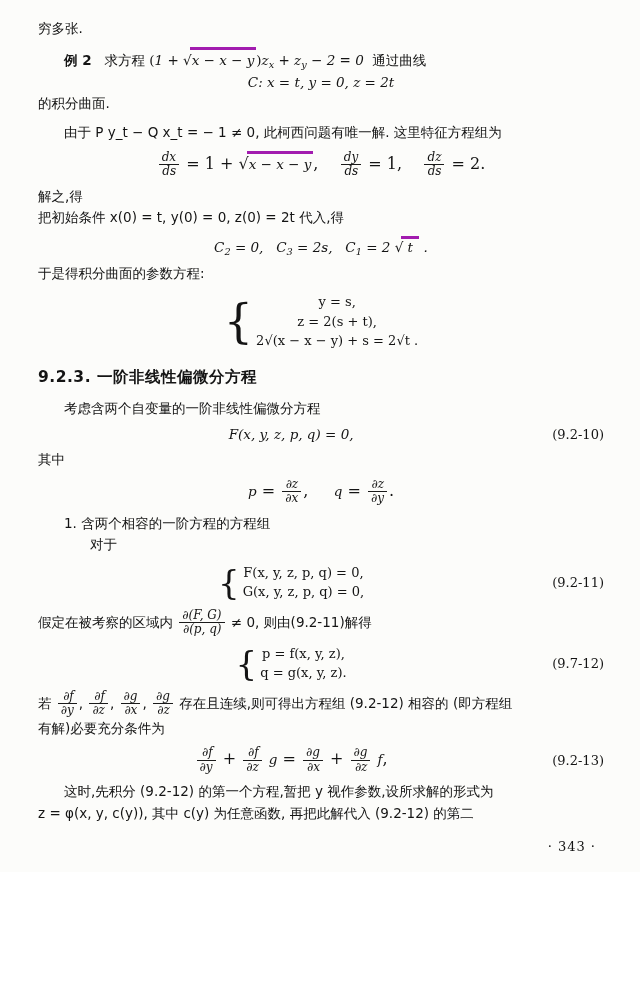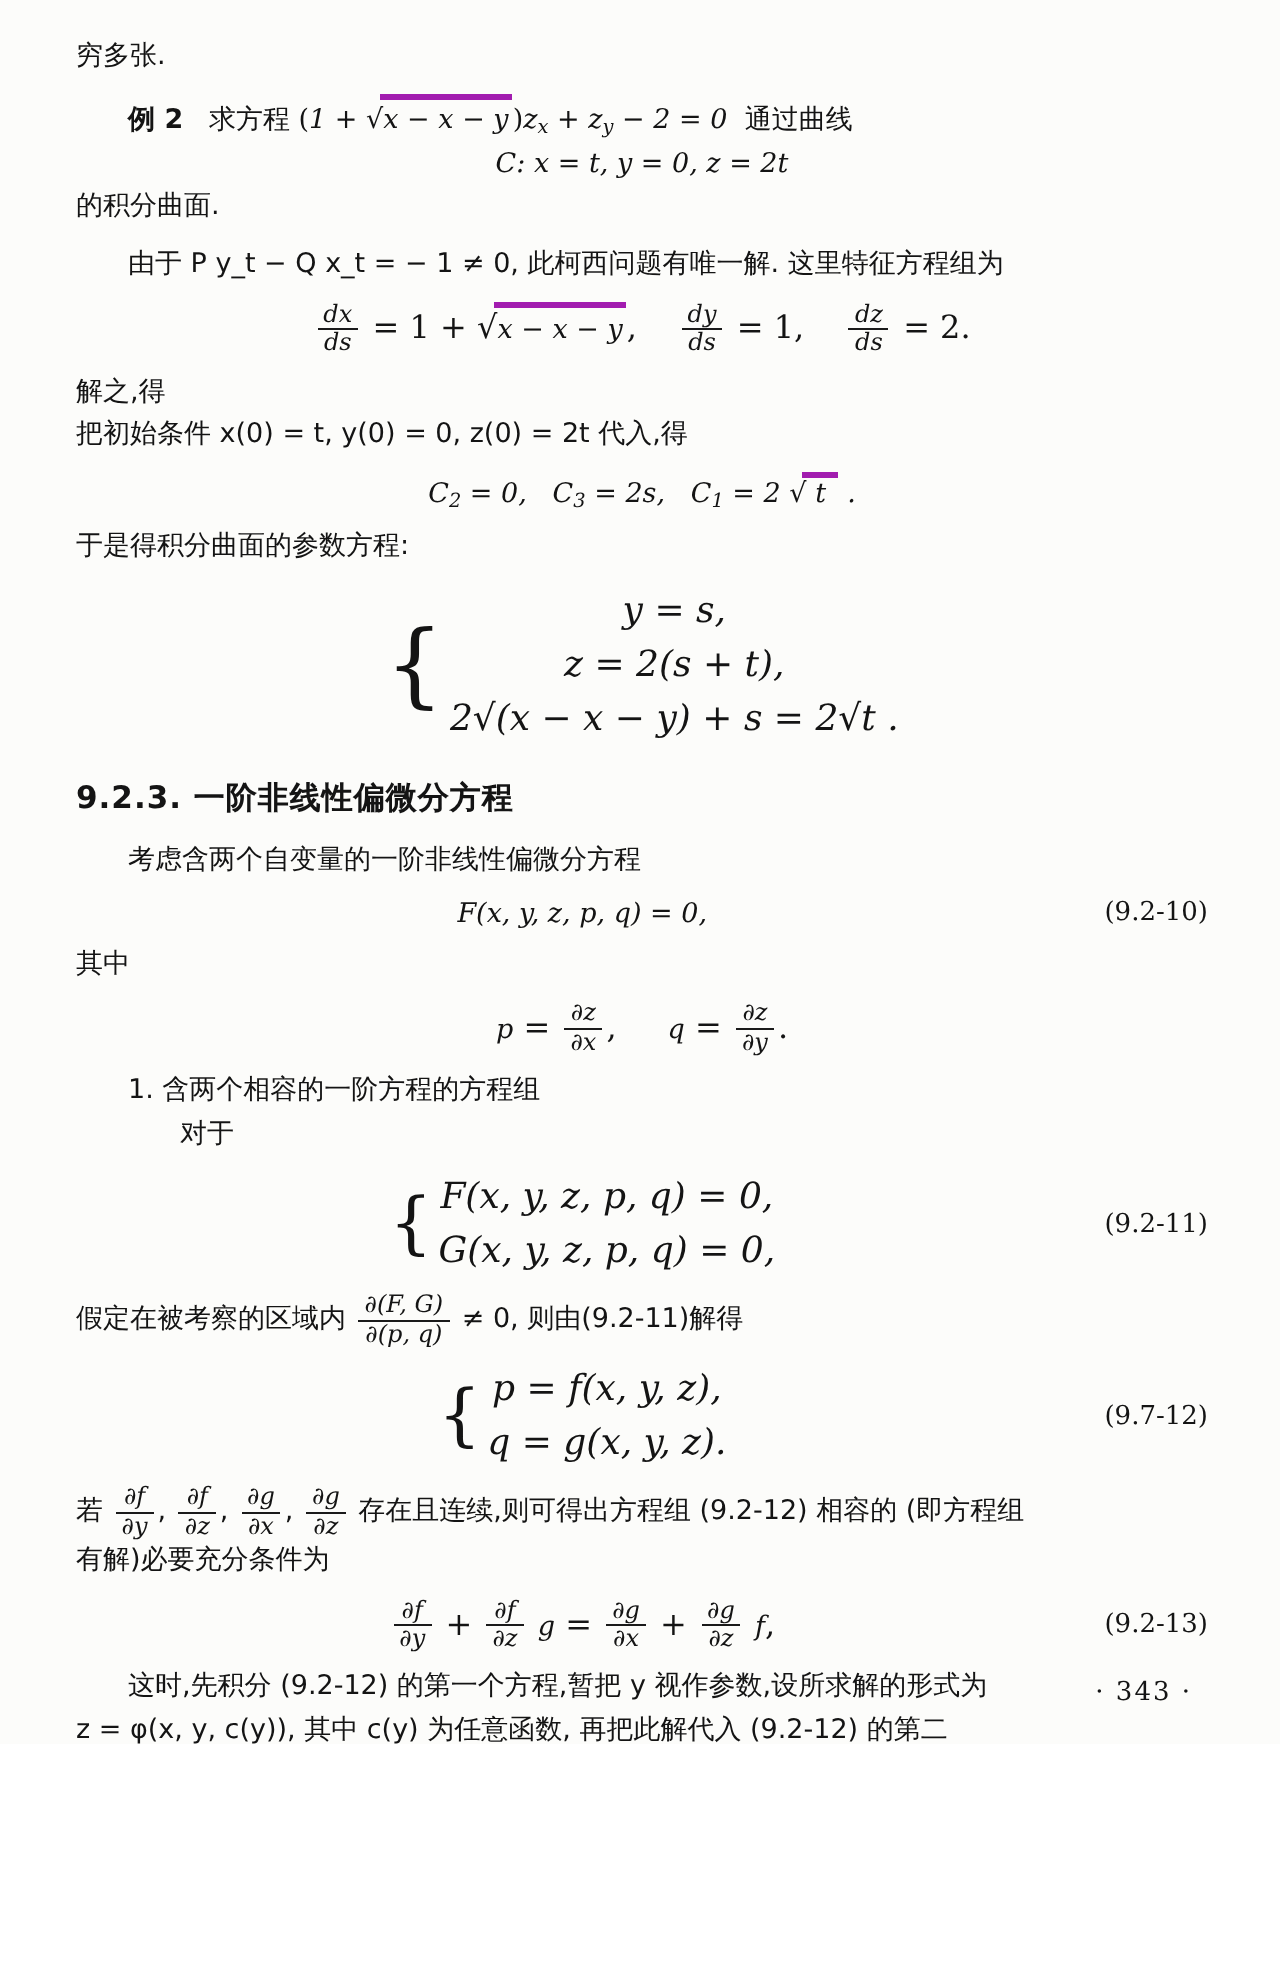--- a/index.html
+++ b/index.html
@@ -72,22 +72,22 @@
   .frac {
     display: inline-block;
     vertical-align: middle;
     text-align: center;
     font-family: "DejaVu Serif", serif;
     font-style: italic;
     font-size: 12px;
     line-height: 1.12;
     margin: 0 2px;
   }
-  .frac .num { display: block; padding: 0 3px; }
-  .frac .den { display: block; border-top: 1px solid #1a1a1a; padding: 0 3px; }
+  .frac .num { display: block; padding: 0 3px; text-align: right; }
+  .frac .den { display: block; border-top: 1px solid #1a1a1a; padding: 0 3px; text-align: right; }
   .sqrt {
     display: inline-block;
     position: relative;
     font-family: "DejaVu Serif", serif;
     font-style: italic;
   }
   .sqrt > .rad { font-style: normal; }
   .sqrt > .arg {
     display: inline-block;
     border-top: 3px solid #a21caf;
@@ -103,22 +103,21 @@
     font-size: 34px;
     line-height: 0.9;
     font-style: normal;
     margin-right: 3px;
     font-family: "DejaVu Serif", serif;
   }
   .brace-sys.tall .brace { font-size: 46px; }
   .sys-lines { display: inline-block; }
   .sys-lines div {
     font-family: "DejaVu Serif", serif;
-    font-style: italic;
-    font-size: 18px;
+    font-size: 13px;
     line-height: 1.5;
     white-space: nowrap;
   }
   .footer {
     position: absolute;
     right: 44px;
     bottom: 18px;
     font-size: 13px;
     font-family: "DejaVu Serif", serif;
     letter-spacing: 1px;

